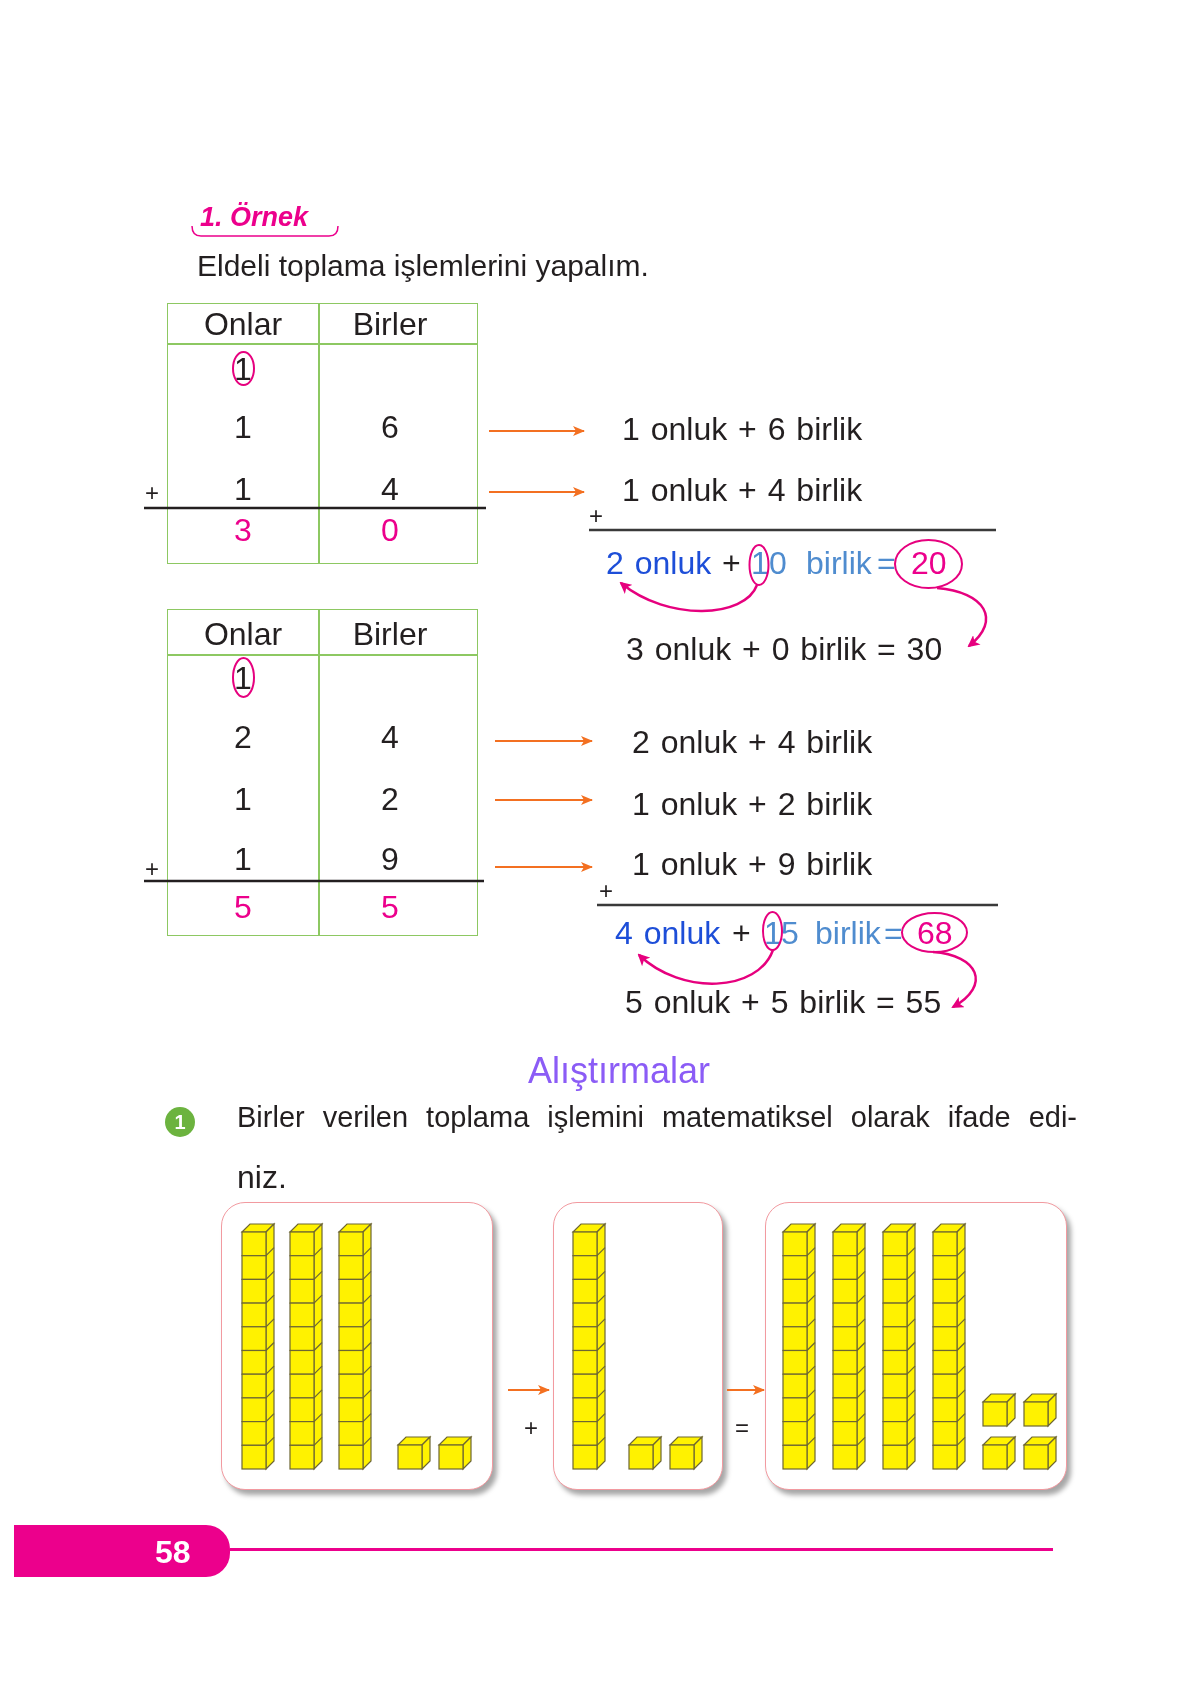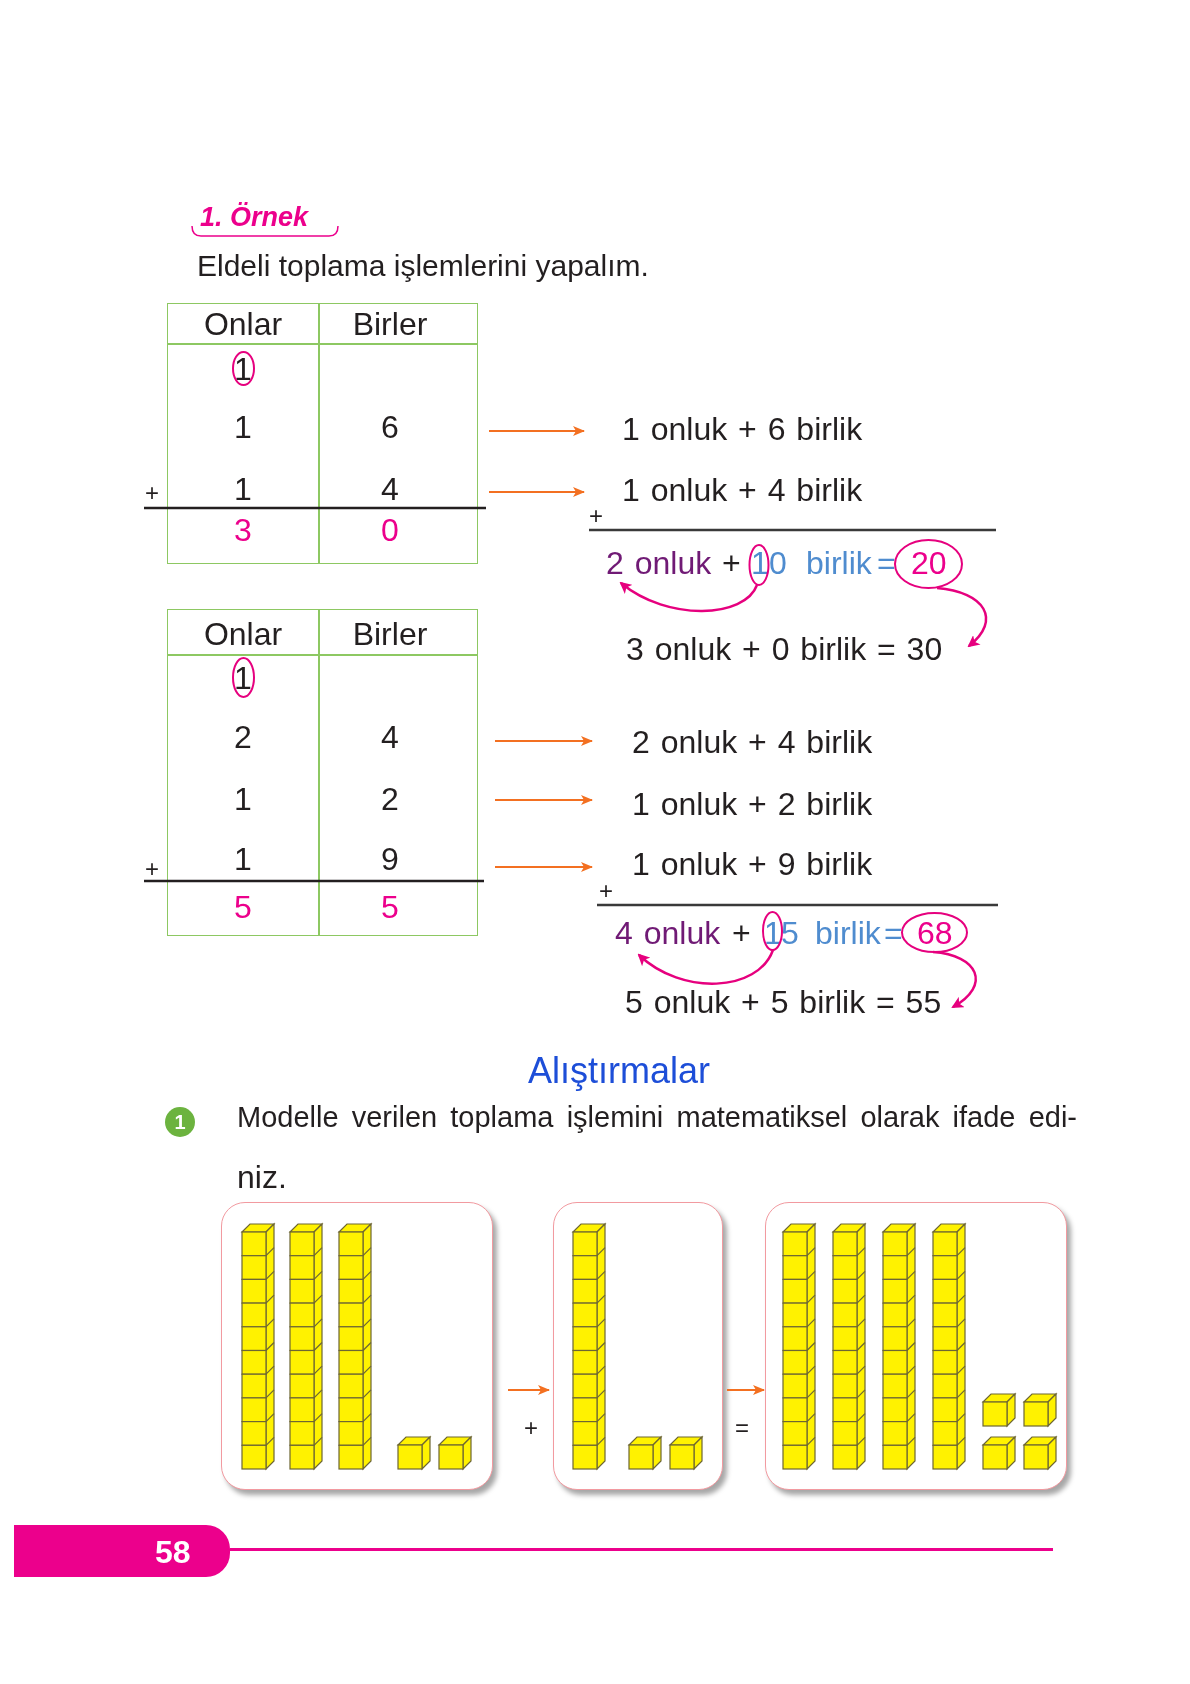--- a/index.html
+++ b/index.html
@@ -11,25 +11,25 @@
   .abs { position:absolute; line-height:1; white-space:nowrap; }
   .title { left:200px; top:204px; font-size:27px; font-weight:bold; font-style:italic; color:#ec008c; }
   .subtitle { left:197px; top:251px; font-size:30px; }
   .tbl { position:absolute; box-sizing:border-box; border:1.5px solid #8dc862; }
   .vdiv { position:absolute; width:1.5px; background:#8dc862; }
   .hdiv { position:absolute; height:1.5px; background:#8dc862; }
   .c1 { left:167px; width:152px; text-align:center; }
   .c2 { left:319px; width:142px; text-align:center; }
   .t32 { font-size:32px; }
   .pink { color:#ec008c; }
-  .orange { color:#701a75; }
+  .orange { color:#1d4ed8; }
   .blue { color:#4f8ccf; }
   .op { font-size:24px; }
   .expr { font-size:32px; word-spacing:2px; }
-  .ex-head { left:528px; top:1053px; font-size:36px; color:#1d4ed8; }
+  .ex-head { left:528px; top:1053px; font-size:36px; color:#8b5cf6; }
   .num-badge {
     position:absolute; left:165px; top:1107px; width:30px; height:30px; border-radius:50%;
     background:#6cb33f; color:#fff; font-weight:bold; font-size:20px; line-height:30px; text-align:center;
   }
   .ex-text { position:absolute; left:237px; top:1103px; width:840px; font-size:29px; line-height:1;
              text-align:justify; text-align-last:justify; }
   .ex-text2 { left:237px; top:1161px; font-size:32px; }
   .model-box {
     position:absolute; top:1202px; height:288px; box-sizing:border-box;
     border:1.5px solid #f29aa0; border-radius:24px; background:#fff;
@@ -108,21 +108,21 @@
   <div class="abs expr blue" style="left:764px;top:917px;">1</div>
   <div class="abs expr blue" style="left:781px;top:917px;">5</div>
   <div class="abs expr blue" style="left:815px;top:917px;">birlik</div>
   <div class="abs expr blue" style="left:884px;top:917px;">=</div>
   <div class="abs expr pink" style="left:917px;top:917px;">68</div>
   <div class="abs expr" style="left:625px;top:986px;">5 onluk + 5 birlik = 55</div>
 </div>
 
 <div class="abs ex-head">Alıştırmalar</div>
 <div class="num-badge">1</div>
-<div class="ex-text">Modelle verilen toplama işlemini matematiksel olarak ifade edi-</div>
+<div class="ex-text">Birler verilen toplama işlemini matematiksel olarak ifade edi-</div>
 <div class="abs ex-text2">niz.</div>
 
 <div class="model-box" style="left:221px;width:272px;">
     <div style="position:absolute;left:20px;top:21px">
       <svg width="32" height="245" viewBox="0 0 32 245">
         <polygon points="0,8 8,0 32,0 24,8" fill="#fff200" stroke="#6d6633" stroke-width="1.2"></polygon>
         <polygon points="24,8 32,0 32,237 24,245" fill="#fff200" stroke="#6d6633" stroke-width="1.2"></polygon>
         <rect x="0" y="8" width="24" height="23.7" fill="#fff200" stroke="#6d6633" stroke-width="1.2"></rect>
         <rect x="0" y="31.7" width="24" height="23.7" fill="#fff200" stroke="#6d6633" stroke-width="1.2"></rect>
         <line x1="24" y1="31.7" x2="32" y2="23.7" stroke="#6d6633" stroke-width="1.2"></line>

